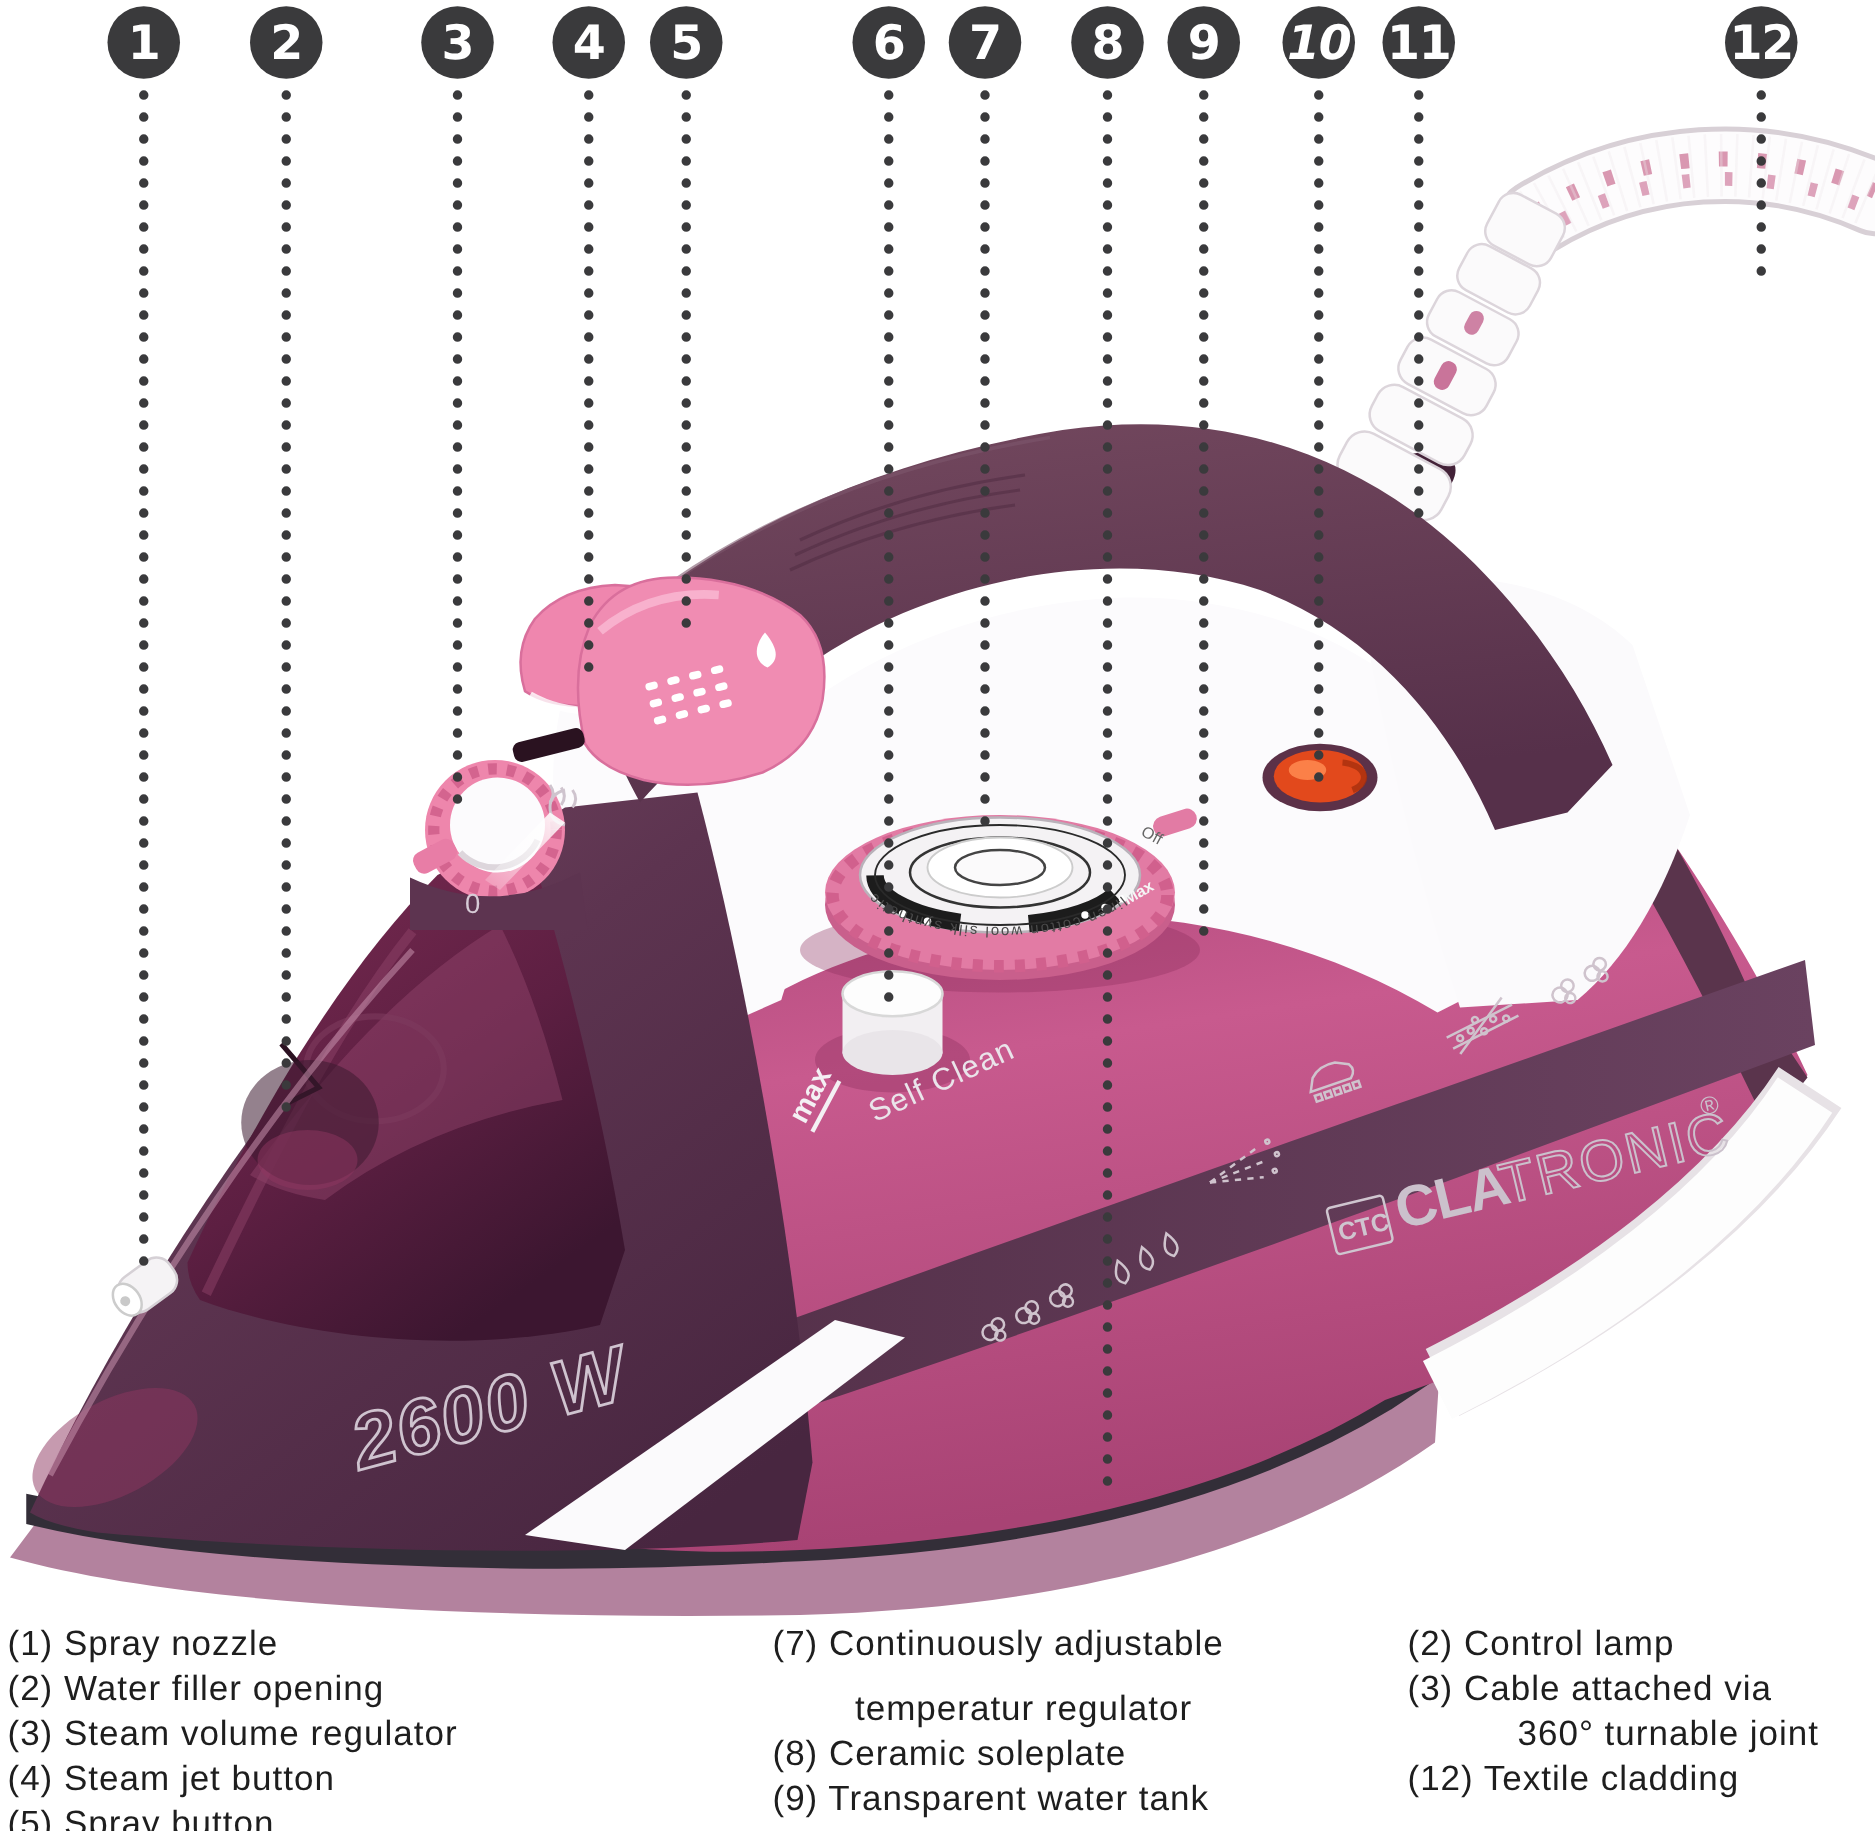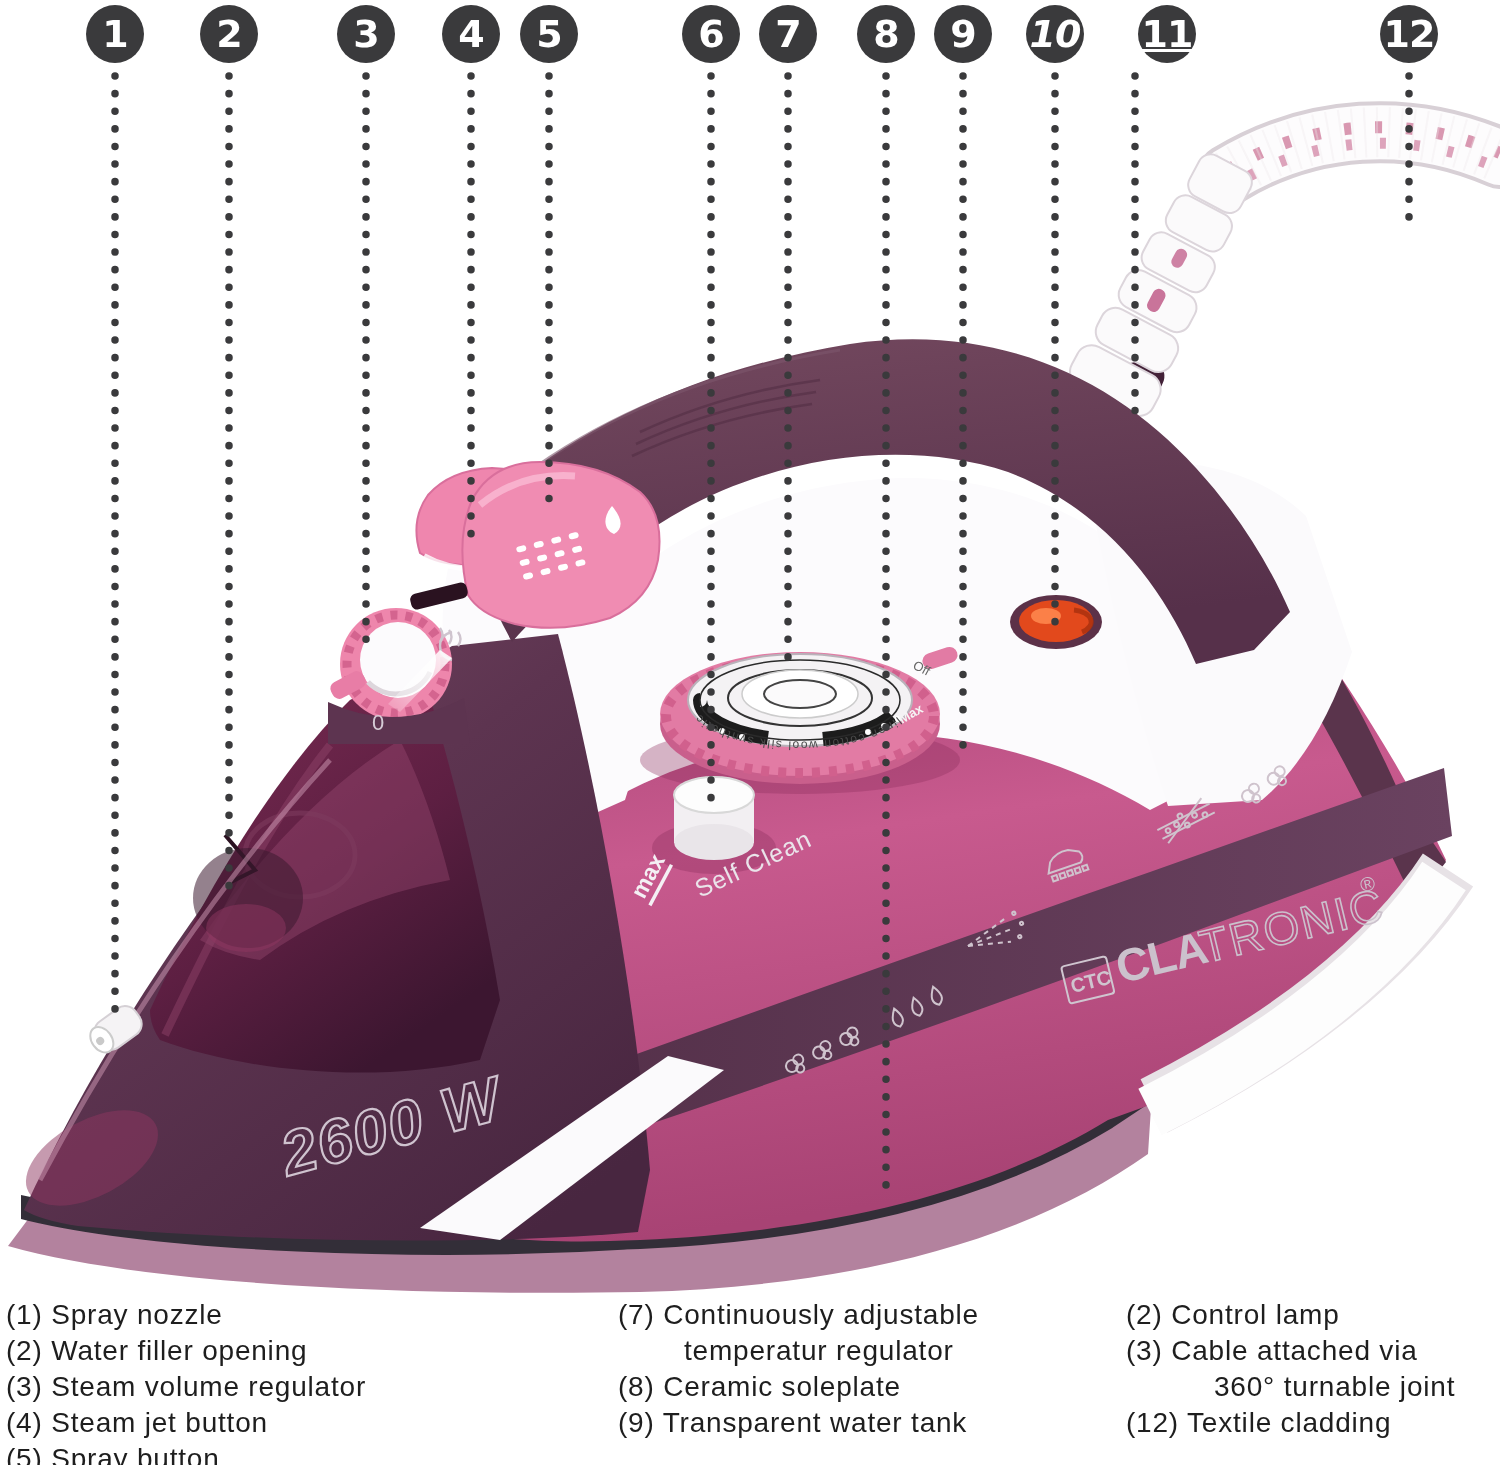--- a/index.html
+++ b/index.html
@@ -313,35 +313,35 @@
       <div class="badge" style="left: 86px;">1</div>
       <div class="badge" style="left: 200px;">2</div>
       <div class="badge" style="left: 337px;">3</div>
       <div class="badge" style="left: 442px;">4</div>
       <div class="badge" style="left: 520px;">5</div>
       <div class="badge" style="left: 682px;">6</div>
       <div class="badge" style="left: 759px;">7</div>
       <div class="badge" style="left: 857px;">8</div>
       <div class="badge" style="left: 934px;">9</div>
       <div class="badge" style="left: 1026px; font-style: italic;">10</div>
-      <div class="badge" style="left: 1138px; text-decoration: underline;">11</div>
+      <div class="badge" style="left: 1106px;">11</div>
       <div class="badge" style="left: 1380px;">12</div>
     </div>
 
   <div id="legend">
       <div class="legend-col" style="left: 6px;">
         <div class="legend-line">(1) Spray nozzle</div>
         <div class="legend-line">(2) Water filler opening</div>
         <div class="legend-line">(3) Steam volume regulator</div>
         <div class="legend-line">(4) Steam jet button</div>
         <div class="legend-line">(5) Spray button</div>
       </div>
       <div class="legend-col" style="left: 618px;">
         <div class="legend-line">(7) Continuously adjustable</div>
-        <div class="legend-line" style="padding-left: 66px;">temperatur regulator</div>
+        <div class="legend-line" style="padding-left: 66px; margin-top: 16px;">temperatur regulator</div>
         <div class="legend-line">(8) Ceramic soleplate</div>
         <div class="legend-line">(9) Transparent water tank</div>
       </div>
       <div class="legend-col" style="left: 1126px;">
         <div class="legend-line">(2) Control lamp</div>
         <div class="legend-line">(3) Cable attached via</div>
         <div class="legend-line" style="padding-left: 88px;">360° turnable joint</div>
         <div class="legend-line">(12) Textile cladding</div>
       </div>
     </div>

